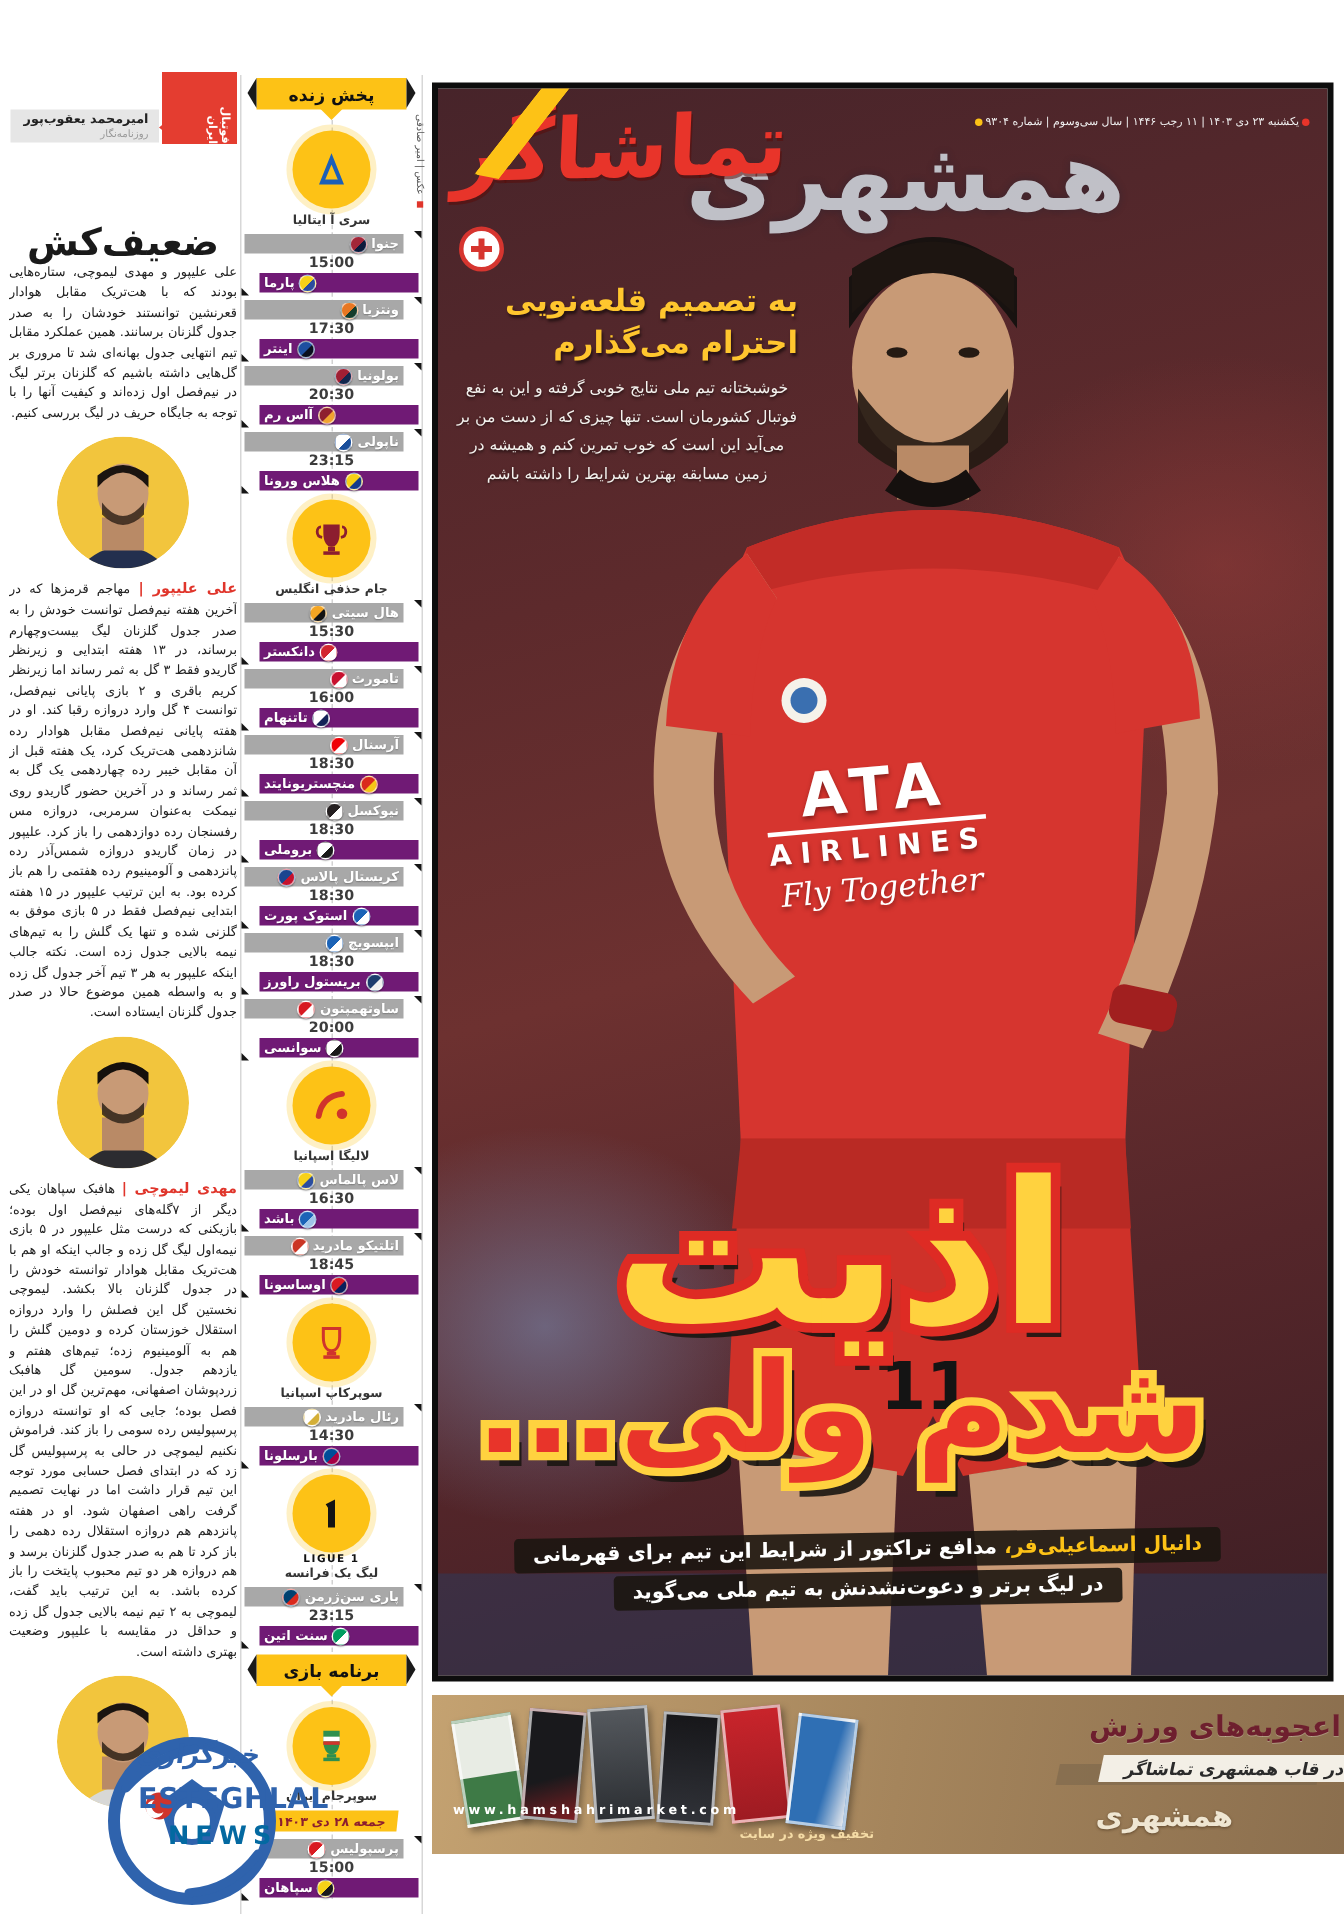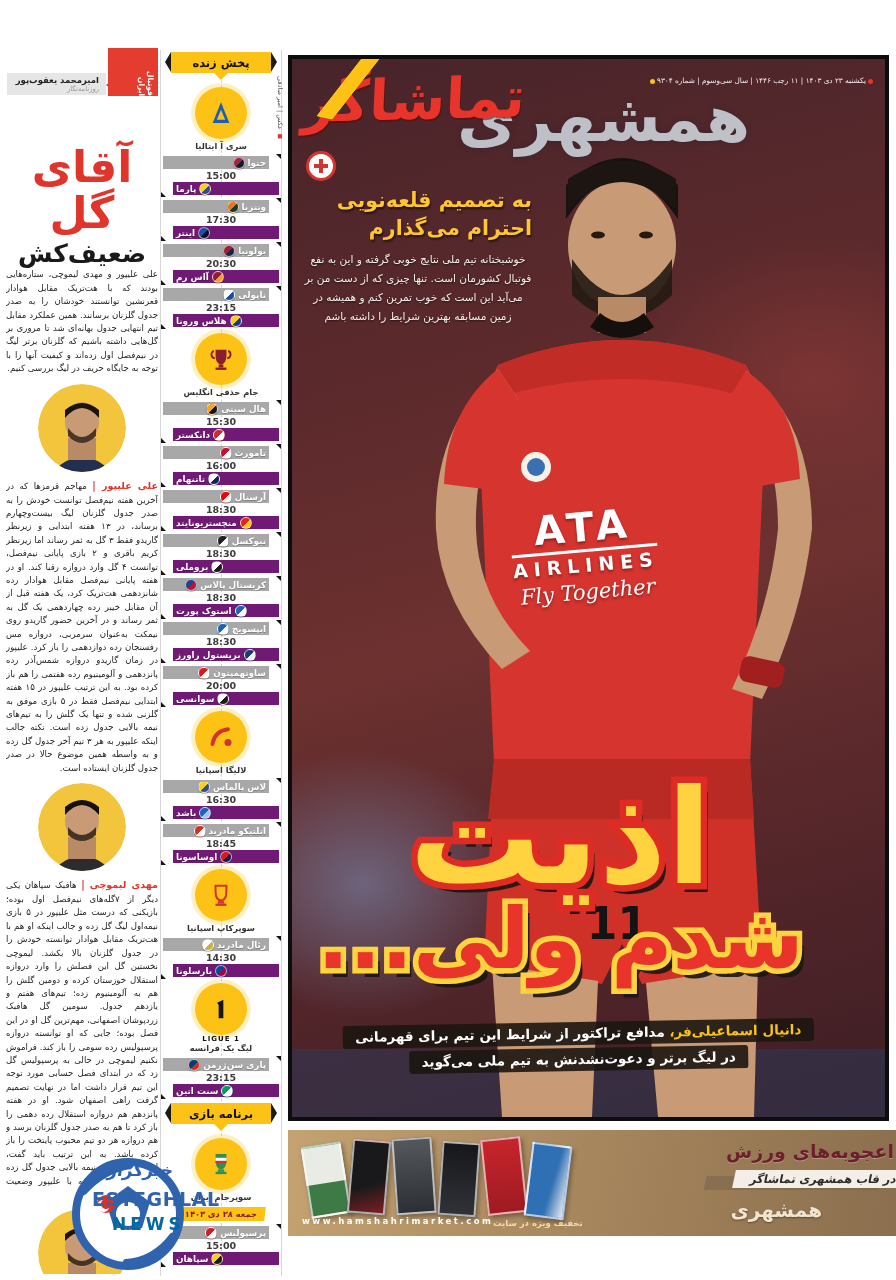--- a/index.html
+++ b/index.html
@@ -87,21 +87,21 @@
   .cover-caps { position:absolute; left:10px; right:30px; top:960px; text-align:center; z-index:7; transform:rotate(-1deg); }
   .cap { display:inline-block; background:rgba(28,22,17,.9); color:#fff; font-size:13.5px; font-weight:bold; padding:3px 12px 4px; border-radius:3px; margin-top:3px; white-space:nowrap; }
   .cap .nm-y { color:#fdc216; font-weight:900; }
 
   
   #ad { position:absolute; left:288px; top:1130px; width:694px; height:106px; background:linear-gradient(100deg,#c4a271 0%,#a5855c 45%,#83684a 100%); overflow:hidden; }
   .book { position:absolute; border:2px solid rgba(255,255,255,.65); box-shadow:2px 3px 5px rgba(0,0,0,.35); }
   .ad-title { position:absolute; right:88px; top:10px; font-size:19px; font-weight:900; color:#6e1f2e; text-shadow:0 1px 0 rgba(255,255,255,.25); }
   .ad-brush { position:absolute; right:70px; top:40px; background:#f3efe6; color:#2b2b2b; font-size:11.5px; font-weight:900; padding:2px 16px; transform:skewX(-12deg); box-shadow:-30px 4px 0 -2px rgba(120,100,75,.55); }
   .ad-brand { position:absolute; right:160px; top:68px; font-size:20px; font-weight:900; color:#efe6d2; letter-spacing:1px; text-shadow:0 1px 2px rgba(60,40,20,.6); }
-  .ad-site { position:absolute; left:14px; bottom:10px; direction:ltr; font-size:8.5px; font-weight:bold; color:#fff; letter-spacing:2.5px; }
+  .ad-site { position:absolute; left:14px; bottom:24px; direction:ltr; font-size:8.5px; font-weight:bold; color:#fff; letter-spacing:2.5px; }
   .ad-note { position:absolute; left:205px; bottom:8px; font-size:8.5px; font-weight:bold; color:#f5dcA6; color:#f5dca6; }
 
   
   #watermark { position:absolute; left:0px; top:1152px; width:200px; height:124px; z-index:9; }
   .wm-fa { position:absolute; left:92px; top:8px; font-size:17px; font-weight:900; color:#2f63ad; transform:skewX(-8deg); }
   .wm-en { position:absolute; left:92px; top:36px; font-size:19px; font-weight:900; color:#2f63ad; letter-spacing:.5px; direction:ltr; }
   .wm-news { position:absolute; left:112px; top:62px; font-size:17px; font-weight:900; color:#0369a1; letter-spacing:4px; direction:ltr; }
 </style>
 </head>
 <body>
@@ -111,21 +111,20 @@
   <div id="left-col">
     <div class="kicker-row">
       <div class="kicker-box">
         <span>فوتبال ایران</span>
       </div>
       <div class="author-bar">
         <span class="author-name">امیرمحمد یعقوب‌پور</span>
         <span class="author-role">روزنامه‌نگار</span>
       </div>
     </div>
-    <div class="hl-red">آقای گل</div>
     <div class="hl-black">ضعیف‌کش</div>
     <div class="body-txt">علی علیپور و مهدی لیموچی، ستاره‌هایی بودند که با هت‌تریک مقابل هوادار قعرنشین توانستند خودشان را به صدر جدول گلزنان برسانند. همین عملکرد مقابل تیم انتهایی جدول بهانه‌ای شد تا مروری بر گل‌هایی داشته باشیم که گلزنان برتر لیگ در نیم‌فصل اول زده‌اند و کیفیت آنها را با توجه به جایگاه حریف در لیگ بررسی کنیم.</div>
 
     <div class="pcircle">
       <svg width="88" height="88" viewBox="0 0 88 88">
         <circle cx="44" cy="44" r="44" fill="#f2c53d"></circle>
         <path d="M14 88 Q44 58 74 88 Z" fill="#232f4e"></path>
         <rect x="30" y="54" width="28" height="22" fill="#b98a66"></rect>
         <ellipse cx="44" cy="38" rx="17" ry="20" fill="#c89a76"></ellipse>
         <path d="M27 34 Q44 14 61 34 L61 26 Q44 12 27 26 Z" fill="#1b1410"></path>

